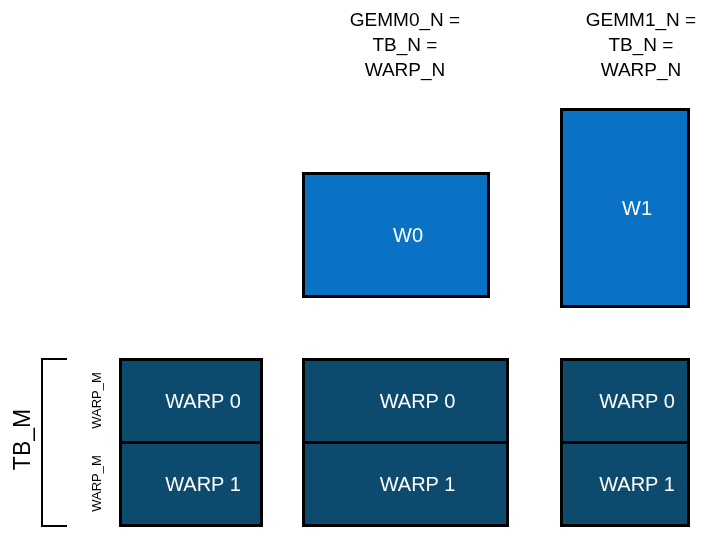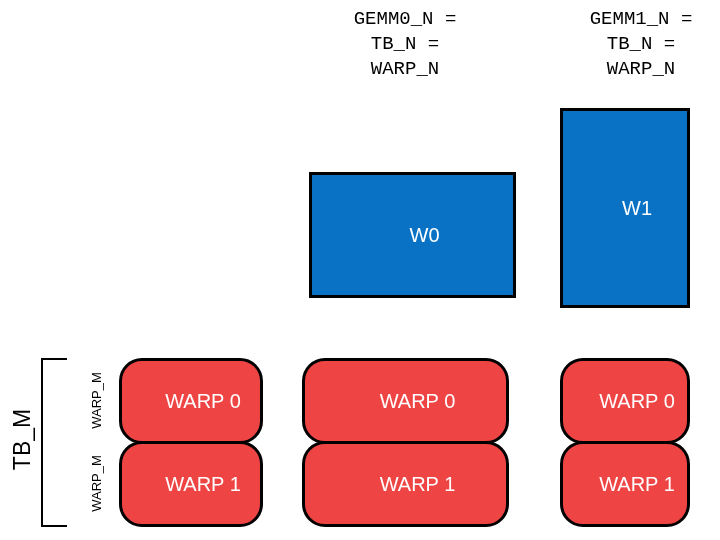--- a/index.html
+++ b/index.html
@@ -19,43 +19,42 @@
 
   
   .col-header {
     position: absolute;
     text-align: center;
     font-size: 19px;
     line-height: 25px;
     color: #000000;
     white-space: pre-line;
     letter-spacing: 0px;
-    font-family: Liberation Mono, monospace;
   }
   #header-gemm0 { left: 305px; top: 7px;  width: 200px; }
   #header-gemm1 { left: 558px; top: 7px;  width: 166px; }
 
   
   .box {
     position: absolute;
     box-sizing: border-box;
     border: 3px solid #000000;
     display: flex;
     align-items: center;
     justify-content: center;
     color: #ffffff;
     font-size: 20px;
     padding-left: 24px;
   }
   .box.blue  { background: #0A72C4; }
-  .box.green { background: #ef4444; border-radius: 23px; }
+  .box.green { background: #0c4a6e; }
   .box .box-label { pointer-events: none; }
 
   
-  #blue-w0 { left: 309px; top: 172px; width: 207px; height: 126px; }
+  #blue-w0 { left: 302px; top: 172px; width: 188px; height: 126px; }
   #blue-w1 { left: 560px; top: 108px; width: 130px; height: 200px; }
 
   
   #green-col0-warp0 { left: 119px; top: 358px; width: 144px; height: 86px; }
   #green-col0-warp1 { left: 119px; top: 441px; width: 144px; height: 86px; }
   #green-col1-warp0 { left: 302px; top: 358px; width: 207px; height: 86px; }
   #green-col1-warp1 { left: 302px; top: 441px; width: 207px; height: 86px; }
   #green-col2-warp0 { left: 560px; top: 358px; width: 130px; height: 86px; }
   #green-col2-warp1 { left: 560px; top: 441px; width: 130px; height: 86px; }
 

